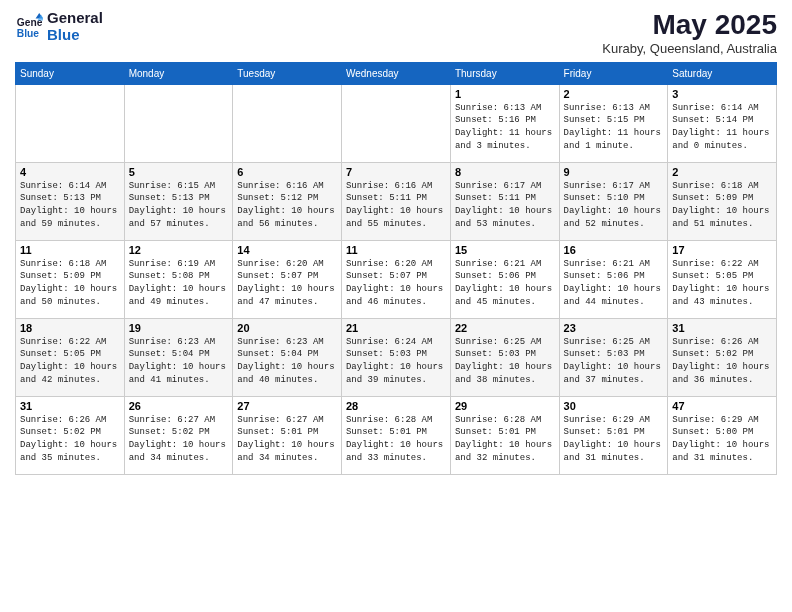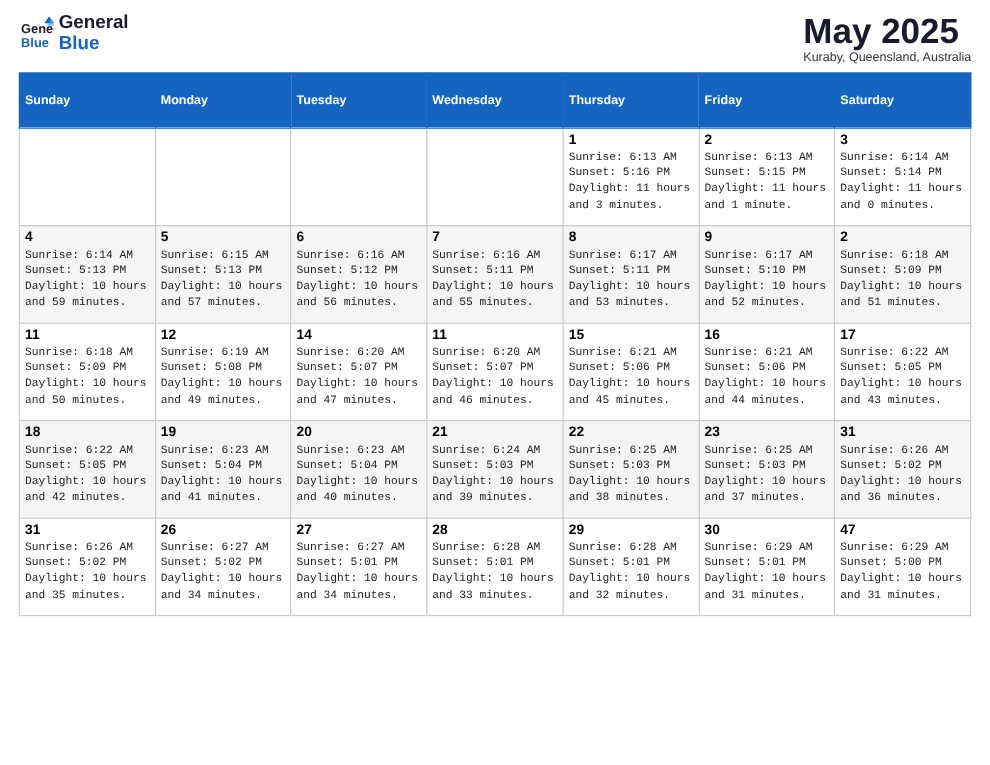--- a/index.html
+++ b/index.html
@@ -33,45 +33,45 @@
       line-height: 1.1;
     }
     .logo-text span {
       color: #1565c0;
     }
     .logo-icon {
       width: 28px;
       height: 28px;
     }
     .title-block {
-      text-align: left;
+      text-align: right;
     }
     .main-title {
       font-size: 28px;
       font-weight: bold;
       color: #1a1a2e;
       line-height: 1.1;
     }
     .subtitle {
-      font-size: 10px;
+      font-size: 13px;
       color: #333;
     }
     table {
       width: 100%;
       border-collapse: collapse;
       font-size: 9.5px;
     }
     thead tr {
       background: #1565c0;
       color: #fff;
     }
     thead th {
-      padding: 16px 4px;
+      padding: 5px 4px;
       text-align: left;
-      font-weight: bold;
+      font-weight: normal;
       font-size: 10px;
       border: 1px solid #1565c0;
     }
     tbody tr {
       background: #fff;
     }
     tbody tr.alt {
       background: #f5f5f5;
     }
     tbody td {

